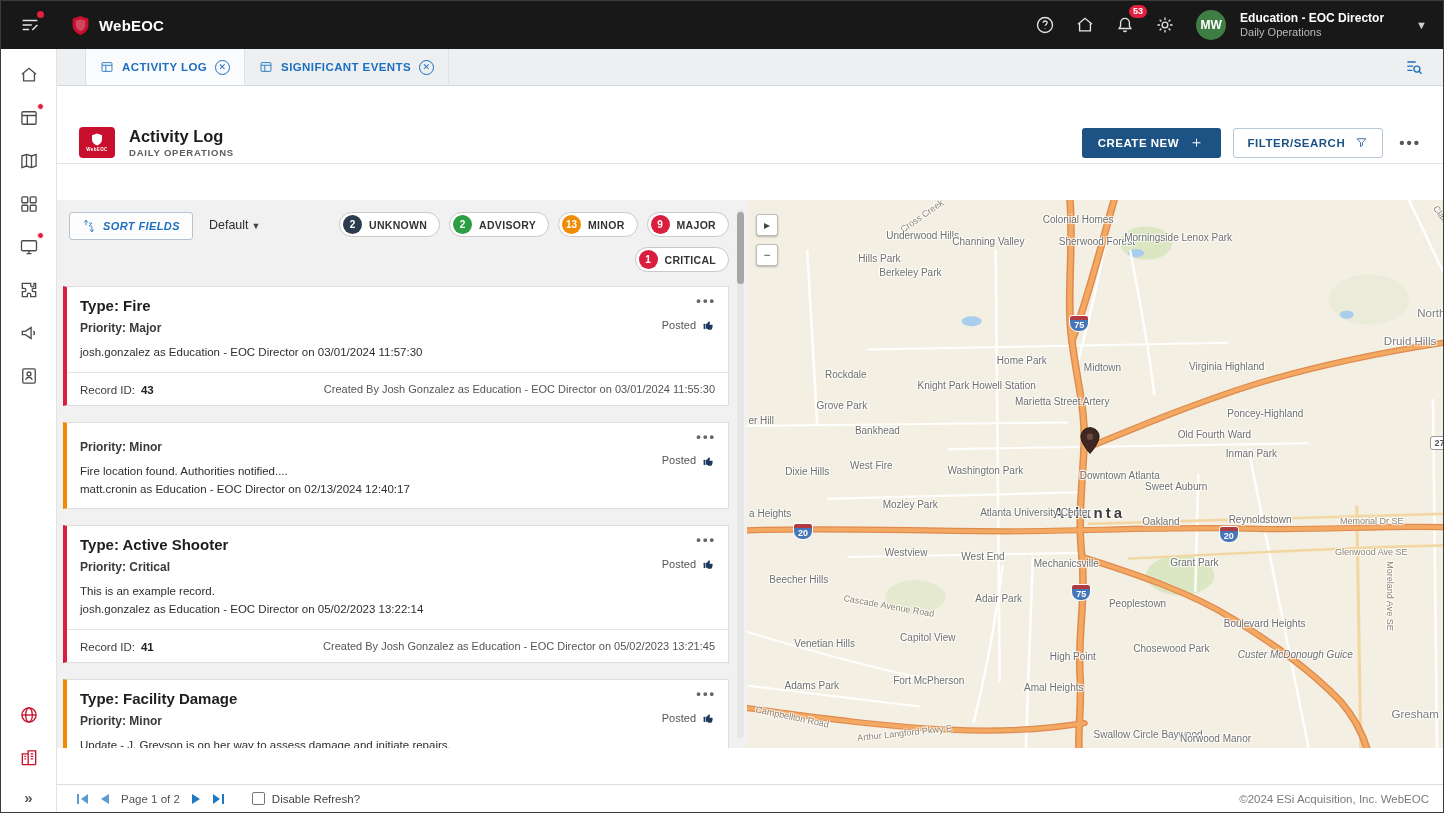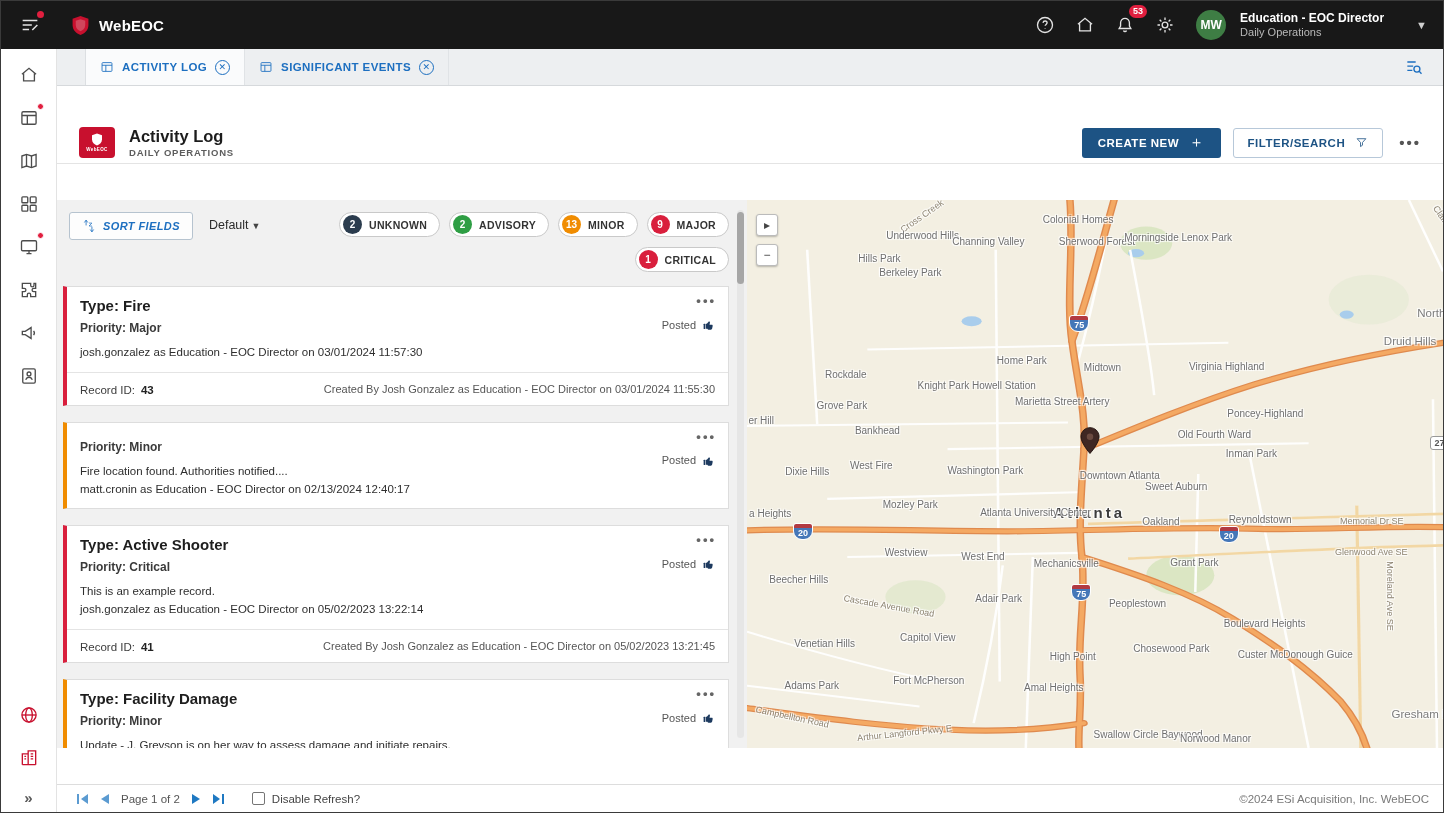--- a/index.html
+++ b/index.html
@@ -522,21 +522,21 @@
               <span class="map-label" style="left: 60.8%; top: 65.2%;">Grant Park</span>
               <span class="map-label" style="left: 3.2%; top: 68.2%;">Beecher Hills</span>
               <span class="map-label" style="left: 32.8%; top: 71.7%;">Adair Park</span>
               <span class="map-label road" style="left: 13.8%; top: 73.2%; transform: rotate(10deg);">Cascade Avenue Road</span>
               <span class="map-label" style="left: 52%; top: 72.7%;">Peoplestown</span>
               <span class="map-label" style="left: 68.5%; top: 76.2%;">Boulevard Heights</span>
               <span class="map-label" style="left: 6.8%; top: 80%;">Venetian Hills</span>
               <span class="map-label" style="left: 22%; top: 78.8%;">Capitol View</span>
               <span class="map-label" style="left: 43.5%; top: 82.3%;">High Point</span>
               <span class="map-label" style="left: 55.5%; top: 80.8%;">Chosewood Park</span>
-              <span class="map-label" style="left: 70.5%; top: 82%;">Custer McDonough Guice</span>
+              <span class="map-label" style="left: 70.5%; top: 82%; font-style: italic;">Custer McDonough Guice</span>
               <span class="map-label" style="left: 5.4%; top: 87.6%;">Adams Park</span>
               <span class="map-label" style="left: 21%; top: 86.6%;">Fort McPherson</span>
               <span class="map-label" style="left: 39.8%; top: 87.9%;">Amal Heights</span>
               <span class="map-label road" style="left: 1.2%; top: 93.4%; transform: rotate(12deg);">Campbellton Road</span>
               <span class="map-label" style="left: 49.8%; top: 96.5%;">Swallow Circle Baywood</span>
               <span class="map-label" style="left: 62.2%; top: 97.2%;">Norwood Manor</span>
               <span class="map-label big" style="left: 92.6%; top: 92.7%;">Gresham Park</span>
               <span class="map-label road" style="left: 15.8%; top: 96.3%; transform: rotate(-6deg);">Arthur Langford Pkwy E</span>
               <span class="map-label road" style="left: 87.3%; top: 71.3%; transform: rotate(90deg);">Moreland Ave SE</span>
               <span class="map-label road" style="left: 97.2%; top: 4.2%; transform: rotate(55deg);">Clairmont Rd</span>

